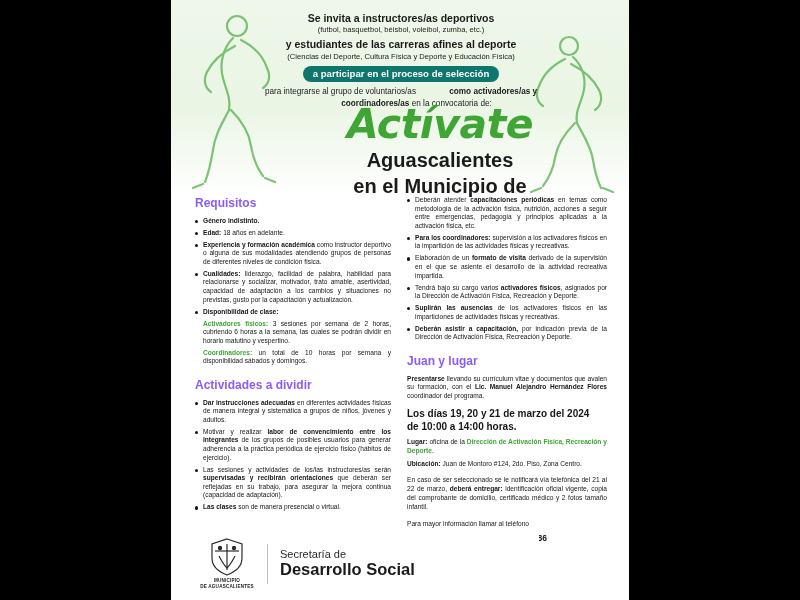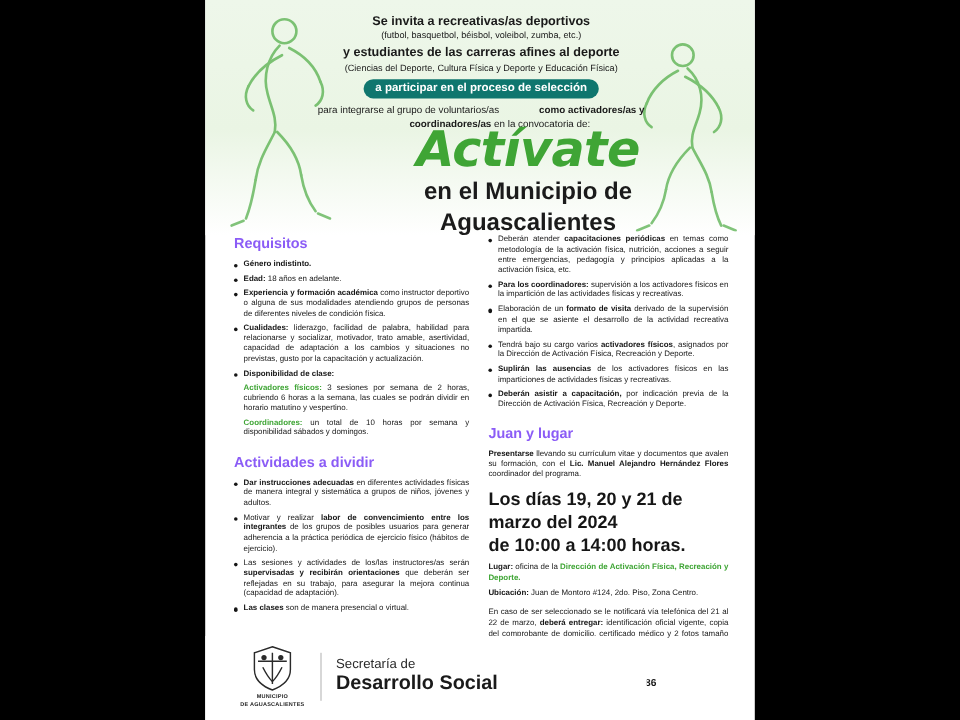--- a/index.html
+++ b/index.html
@@ -118,21 +118,21 @@
     border-radius: 50%;
     background: #161616;
   }
   .nb { font-weight: bold; }
   .gb { color: #3fa535; font-weight: bold; }
   .sub-block { padding-left: 8px; margin-bottom: 3.5px; text-align: justify; }
 
   
   .fecha-lines { font-size: 6.6px; line-height: 1.35; }
   .big-date {
-    font-size: 15px;
+    font-size: 10px;
     font-weight: bold;
     color: #161616;
     line-height: 1.25;
     margin-top: 7px;
   }
   .para { margin-bottom: 4px; text-align: justify; }
   .tel {
     font-size: 11px;
     font-weight: bold;
     color: #3fa535;
@@ -205,35 +205,35 @@
       <path d="M50 95 C40 105 32 117 30 130"></path>
       <path d="M30 130 C28 142 24 150 18 158"></path>
       <path d="M78 160 L88 164"></path>
       <path d="M16 160 L6 164"></path>
     </svg>
   </div>
 
   <div class="content">
 
     <div class="hdr" style="top:12px;">
-      <div class="l1">Se invita a recreativas/as deportivos</div>
+      <div class="l1">Se invita a instructores/as deportivos</div>
       <div class="l2">(futbol, basquetbol, béisbol, voleibol, zumba, etc.)</div>
       <div class="l3">y estudiantes de las carreras afines al deporte</div>
       <div class="l4">(Ciencias del Deporte, Cultura Física y Deporte y Educación Física)</div>
       <div><span class="pill">a participar en el proceso de selección</span></div>
       <div class="l6">
         <span>para integrarse al grupo de voluntarios/as </span><b>como activadores/as y</b><br>
         <b>coordinadores/as</b><span> en la convocatoria de:</span>
       </div>
     </div>
 
     <div class="title-wrap">
       <div class="title-main">Actívate</div>
+      <div class="title-sub">Aguascalientes</div>
       <div class="title-sub">en el Municipio de</div>
-      <div class="title-sub">Aguascalientes</div>
     </div>
 
     <div class="col col-left">
       <h2 class="sec">Requisitos</h2>
       <ul class="bul">
         <li><span class="nb">Género indistinto.</span><span></span></li>
         <li><span class="nb">Edad:</span><span> 18 años en adelante.</span></li>
         <li><span class="nb">Experiencia y formación académica</span><span> como instructor deportivo o alguna de sus modalidades atendiendo grupos de personas de diferentes niveles de condición física.</span></li>
         <li><span class="nb">Cualidades:</span><span> liderazgo, facilidad de palabra, habilidad para relacionarse y socializar, motivador, trato amable, asertividad, capacidad de adaptación a los cambios y situaciones no previstas, gusto por la capacitación y actualización.</span></li>
         <li><span class="nb">Disponibilidad de clase:</span></li>

